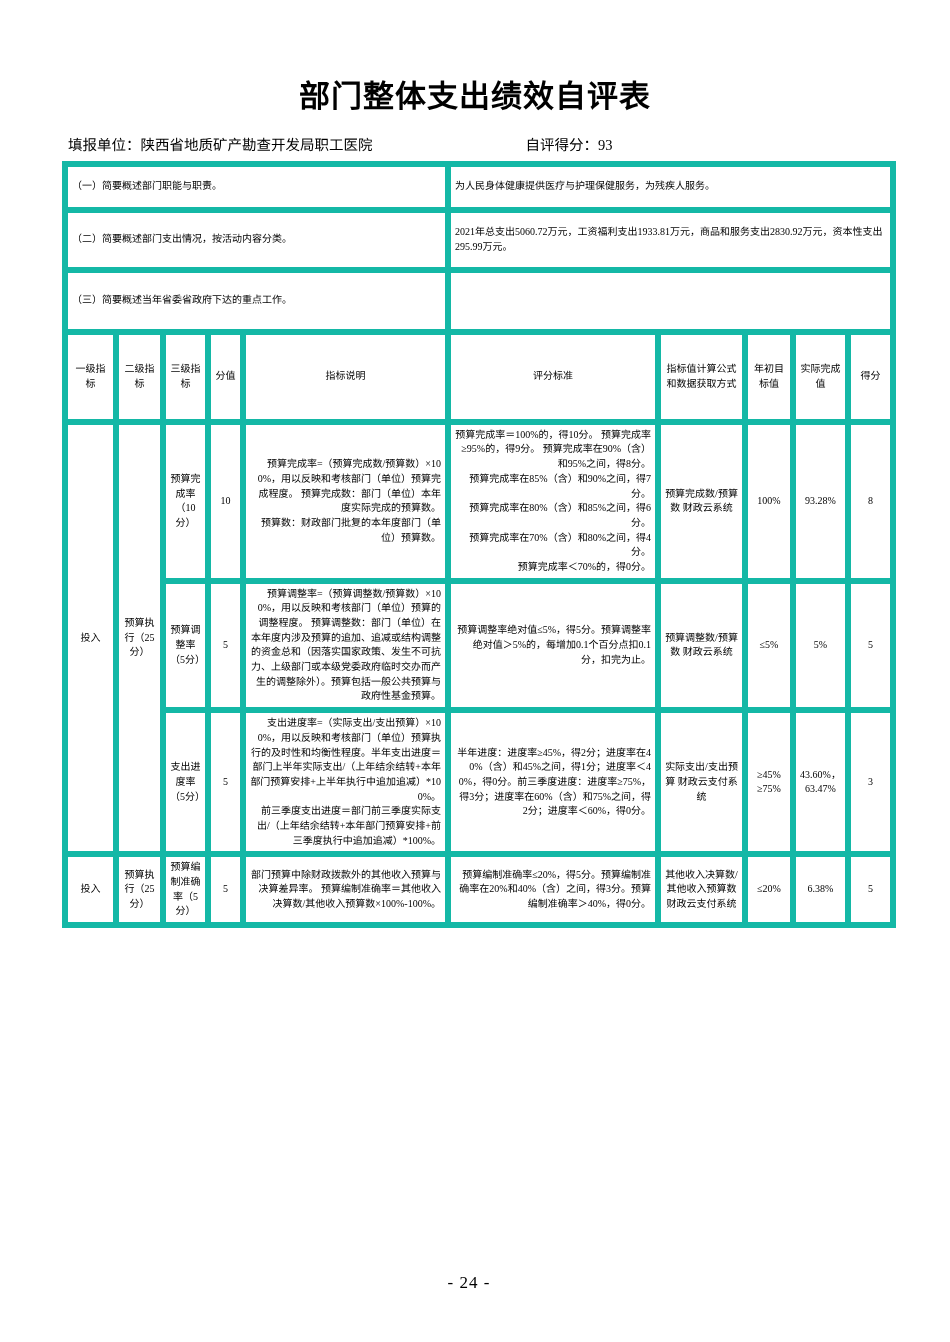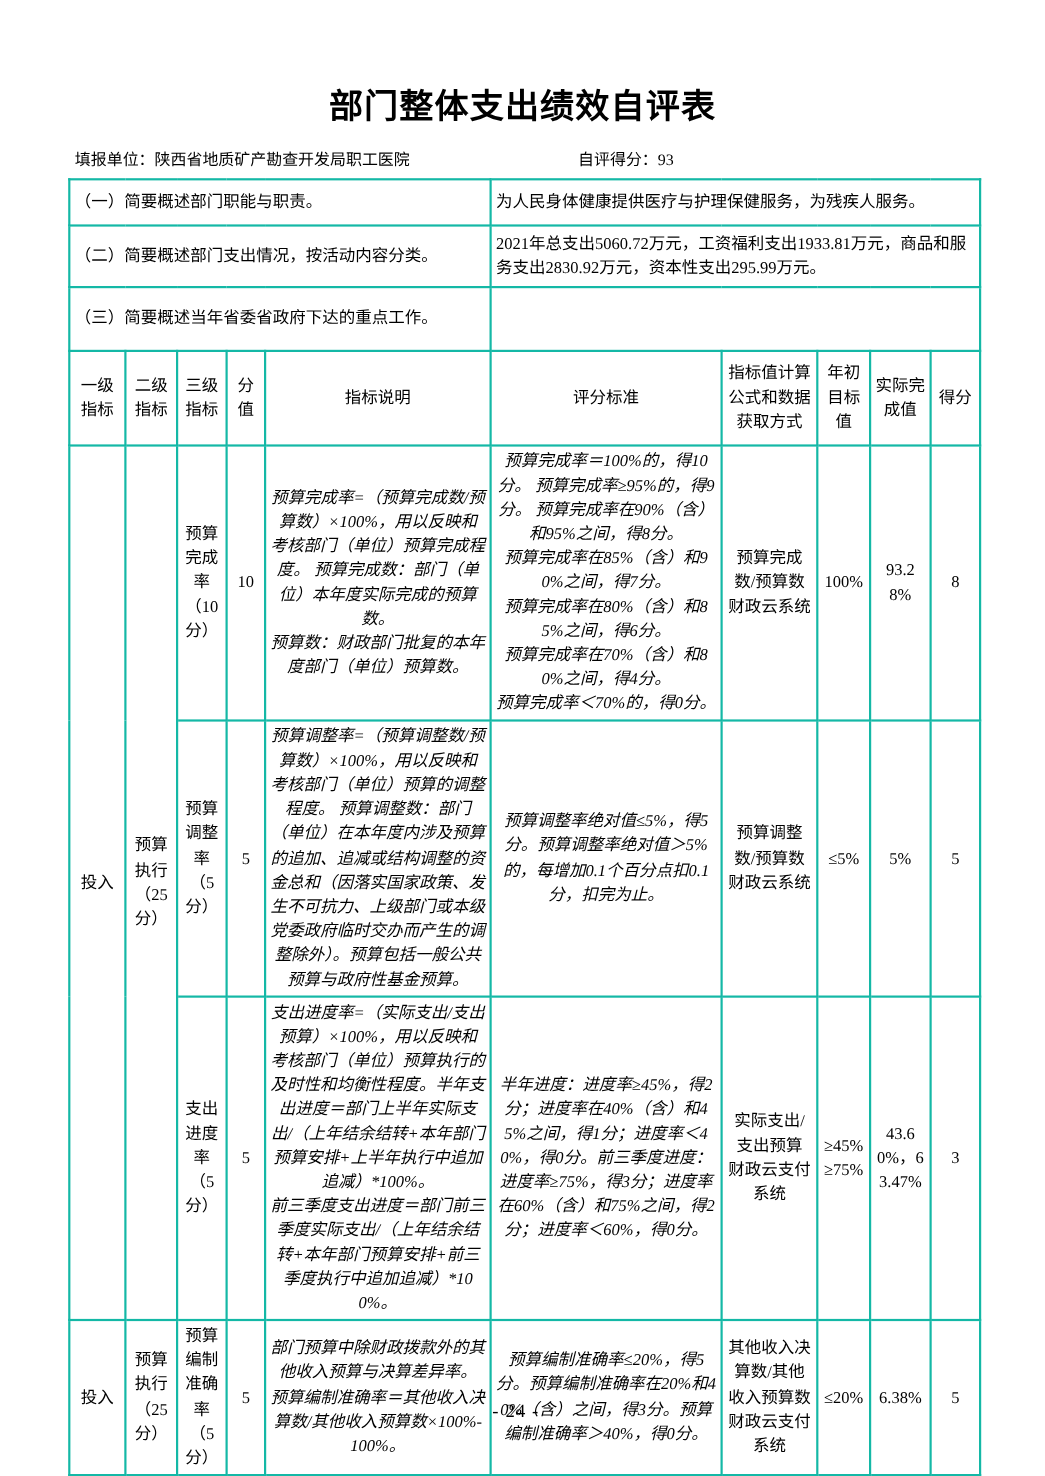--- a/index.html
+++ b/index.html
@@ -52,43 +52,43 @@
     margin-left: 153px;
   }
   table.main {
     border-collapse: collapse;
     table-layout: fixed;
     margin-left: 62px;
     margin-top: 7px;
     width: 828px;
   }
   table.main td, table.main th {
-    border: 2px solid #14b8a6;
+    border: 6px solid #14b8a6;
     padding: 3px 4px;
     vertical-align: middle;
-    font-size: 15px;
+    font-size: 10px;
     line-height: 1.47;
     font-weight: normal;
     word-break: break-all;
     overflow-wrap: break-word;
   }
   .sec-label { text-align: left; padding-left: 8px; }
   .sec-value { text-align: left; padding-left: 6px; vertical-align: middle; }
   .sec-row-tall td { height: 34px; }
   .sec-row-two td { height: 48px; }
   .sec-row-three td { height: 50px; }
   .hdr td {
     text-align: center;
     vertical-align: middle;
     height: 78px;
     font-size: 13.2px;
     line-height: 1.5;
   }
   .c-center { text-align: center; }
-  .c-left { text-align: center; font-style: italic; }
+  .c-left { text-align: right; }
   .c-mid { vertical-align: middle; }
   .num { font-family: "Liberation Serif", serif; }
   .footer {
     position: absolute;
     left: 0;
     right: 12px;
     bottom: 14px;
     text-align: center;
     font-size: 17px;
     letter-spacing: 1px;

